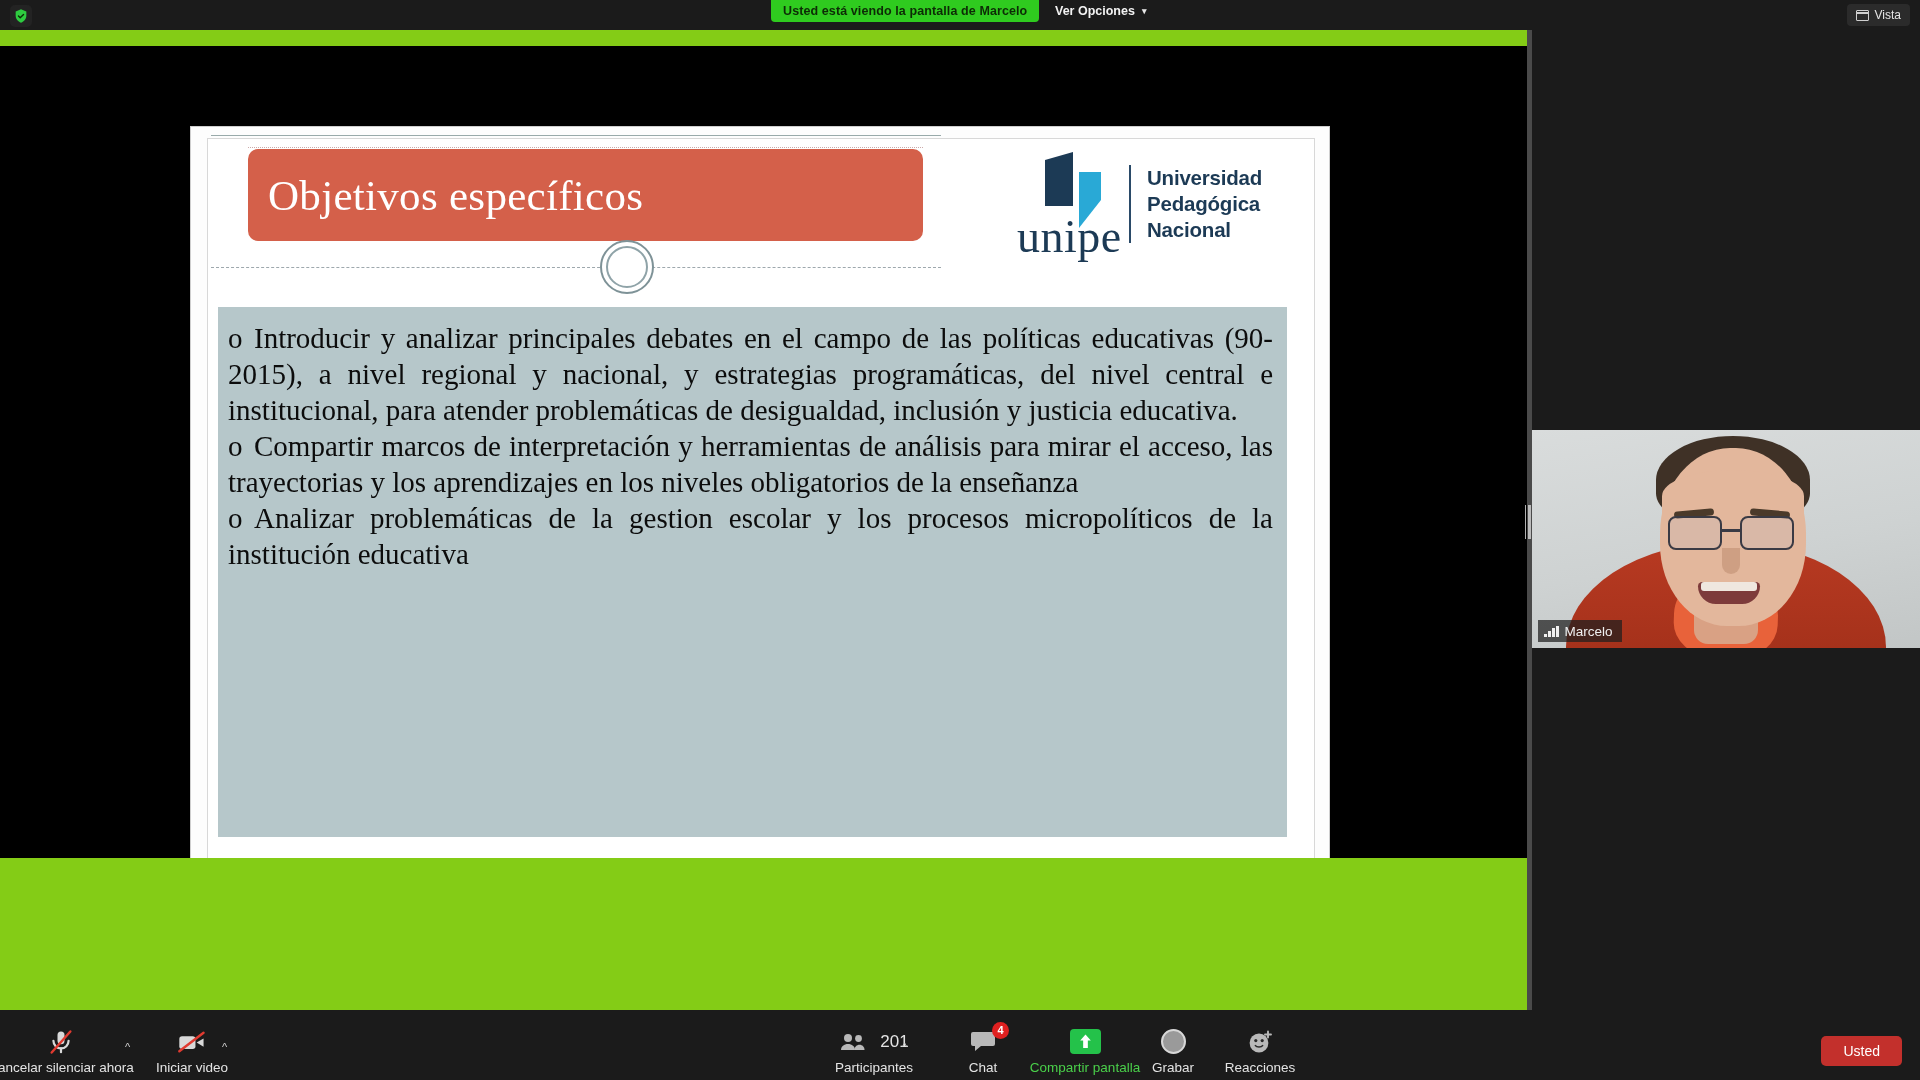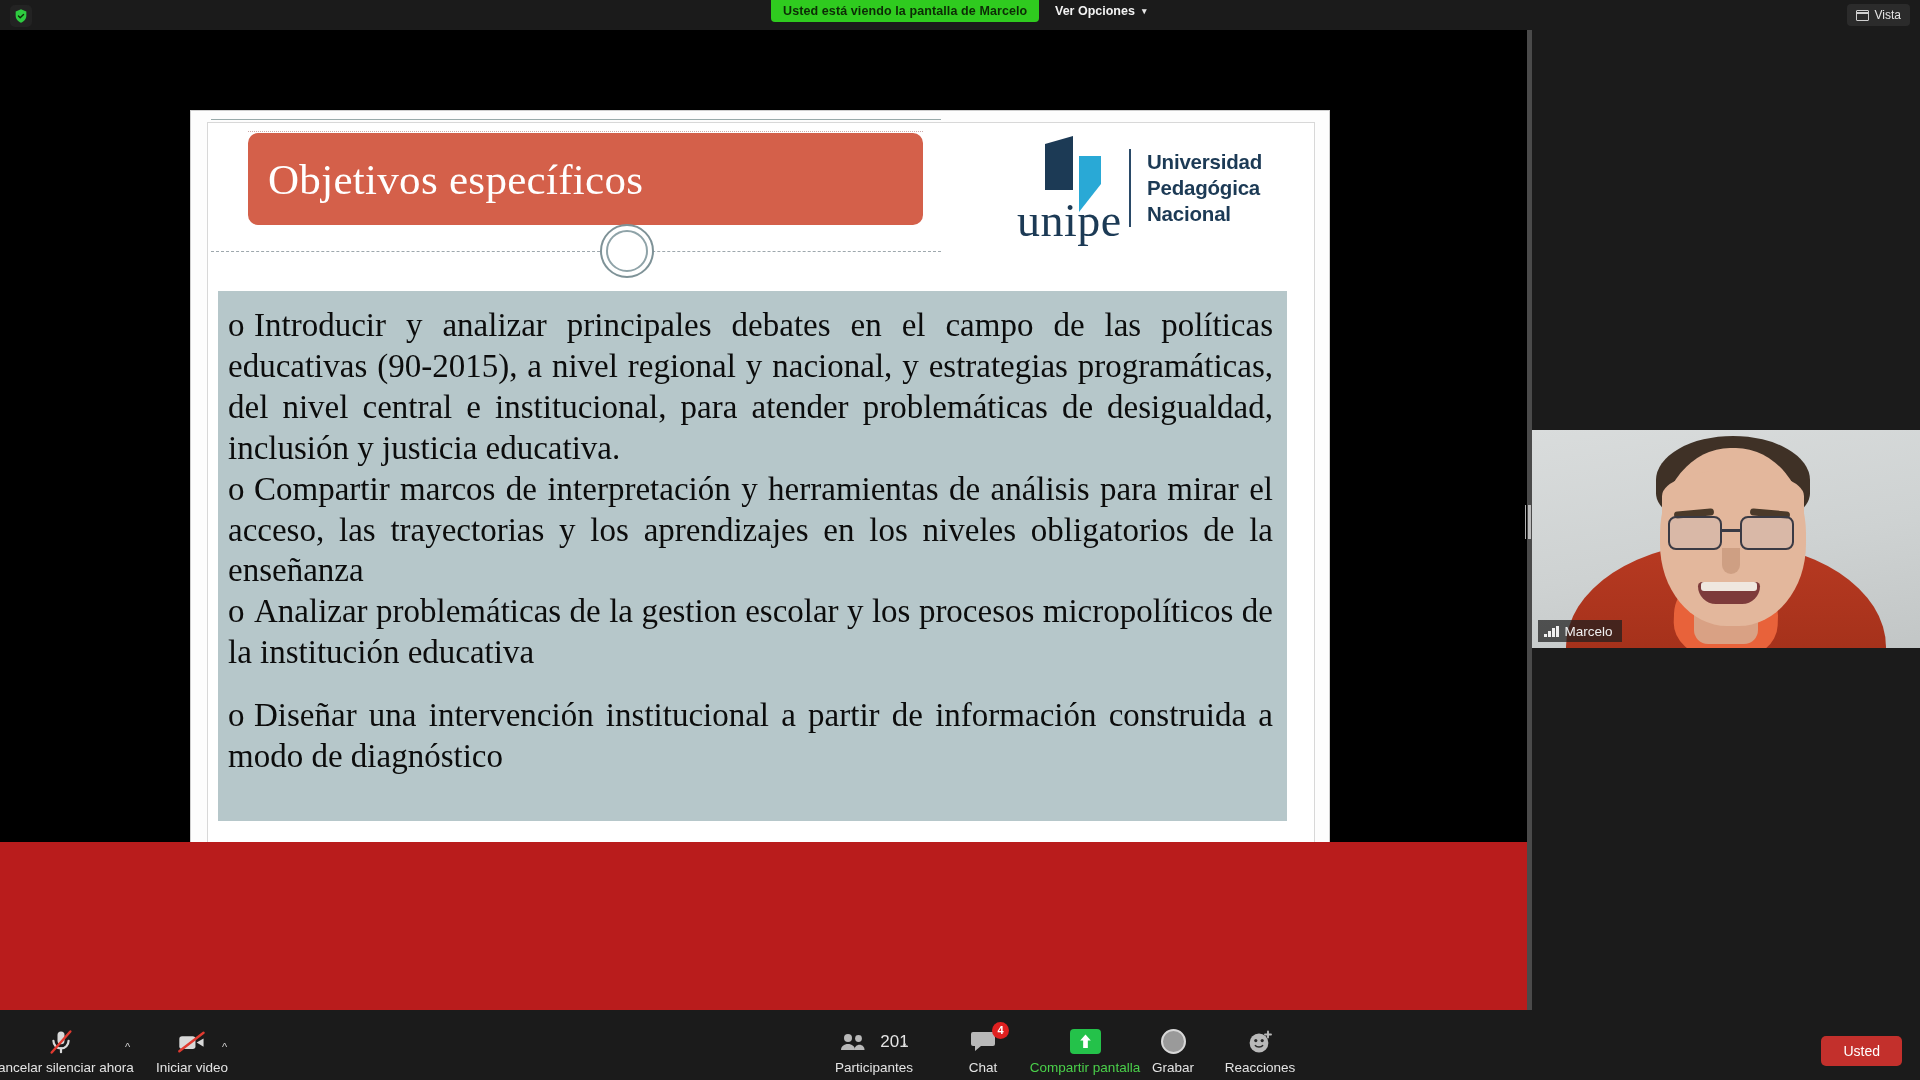--- a/index.html
+++ b/index.html
@@ -2,41 +2,41 @@
 <html><head>
 <meta charset="utf-8">
 <style>
   * { margin:0; padding:0; box-sizing:border-box; }
   html,body {
     width:1920px; height:1080px; overflow:hidden;
     background:#1b1b1b;
     font-family:"Liberation Sans", sans-serif;
     -webkit-font-smoothing:antialiased;
   }
-  #app { position:relative; width:1920px; height:1080px; background:#b91c1c;border-radius:29px; }
+  #app { position:relative; width:1920px; height:1080px; background:#84cc16;border-radius:29px; }
 
   
   .topbar{ position:absolute; left:0; top:0; width:1920px; height:30px; background:#1b1b1b; z-index:40;}
   .shield{ position:absolute; left:10px; top:5px; width:22px; height:22px; border-radius:5px;
            background:#232323; display:flex; align-items:center; justify-content:center;}
   .shield svg{ display:block; }
   .sharebanner{ position:absolute; left:771px; top:0px; height:22px; background:#2fcb1f; border-radius:0 0 4px 4px;
                 display:flex; align-items:center; padding:0 12px; color:#0d2b06; font-size:12.5px; font-weight:700;
                 letter-spacing:.1px; white-space:nowrap;}
   .veropts{ position:absolute; left:1045px; top:0px; height:22px; display:flex; align-items:center; gap:7px;
             padding:0 10px; color:#f2f2f2; font-size:12.5px; font-weight:700; white-space:nowrap;}
   .veropts .chev{ font-size:9px; opacity:.95; }
   .vista{ position:absolute; right:10px; top:4px; height:22px; display:flex; align-items:center; gap:6px;
           padding:0 9px; border-radius:4px; background:#2b2b2b; color:#e6e6e6; font-size:12px; white-space:nowrap;}
   .vista .vicon{ display:inline-block; width:13px; height:11px; position:relative;}
   .vista .vicon::before{content:"";position:absolute;inset:0;border:1.5px solid #cfcfcf;border-radius:1px;}
   .vista .vicon::after{content:"";position:absolute;left:0;right:0;top:2.5px;height:1.5px;background:#cfcfcf;}
 
   
-  .stage{ position:absolute; left:0; top:30px; width:1527px; height:812px; background:#000; overflow:hidden;}
+  .stage{ position:absolute; left:0; top:46px; width:1527px; height:812px; background:#000; overflow:hidden;}
   .stage-inner{ position:absolute; left:6px; top:80px; width:1521px; height:786px; background:#000;}
 
   .slide{ position:absolute; left:190px; top:80px; width:1140px; height:886px; background:#fdfdfd;
           border:1px solid #cfcfcf; }
   .slide-frame{ position:absolute; left:16px; top:11px; right:14px; bottom:8px; border:1px solid #d8d8d8; background:#fff;}
 
   .title-band{ position:absolute; left:57px; top:22px; width:675px; height:92px; background:#d4604a;
                border-radius:10px; display:flex; align-items:center; padding-left:20px;}
   .title-band span{ font-family:"Liberation Serif", serif; color:#fff; font-size:43px; letter-spacing:.3px; }
   .title-dashtop{ position:absolute; left:57px; top:20px; width:675px; height:0; border-top:1px dotted #caa; }
@@ -48,21 +48,21 @@
 
   .logo{ position:absolute; right:14px; top:22px; width:300px; height:110px; display:flex; align-items:center;}
   .logo-mark{ position:relative; width:110px; height:108px; flex:0 0 110px;}
   .logo-word{ position:absolute; left:2px; bottom:-2px; font-family:"Liberation Serif", serif;
               font-size:46px; color:#1c3a55; letter-spacing:.5px; line-height:1;}
   .logo-div{ width:2px; height:78px; background:#2a4a68; margin:0 16px 0 4px; flex:0 0 2px;}
   .logo-txt{ color:#1c3a55; font-size:20.5px; font-weight:700; line-height:1.27; letter-spacing:-.2px;}
 
   .content-box{ position:absolute; left:27px; top:180px; right:42px; height:530px; background:#b6c7ca;
                 padding:14px 14px 10px 10px; }
-  .content-box p{ font-family:"Liberation Serif", serif; font-size:33px; color:#0c0c0c;
+  .content-box p{ font-family:"Liberation Serif", serif; font-size:29px; color:#0c0c0c;
                   line-height:1.24; text-align:justify; margin:0; }
   .content-box p.gap{ margin-top:22px; }
   .bullet{ display:inline-block; width:26px; }
 
   .slide-footer{ position:absolute; left:16px; right:14px; bottom:8px; height:46px; background:#8aacaa;}
   .slide-botrule{ position:absolute; left:16px; right:14px; bottom:4px; border-bottom:2px solid #555;}
 
   
   .divider{ position:absolute; left:1527px; top:30px; width:5px; height:980px; background:#4a4a4a; z-index:30;}
   .divider .grip{ position:absolute; left:1px; top:475px; width:3px; height:34px; background:#cfcfcf; opacity:.85;}
@@ -170,21 +170,20 @@
           <div>Universidad</div>
           <div>Pedagógica</div>
           <div>Nacional</div>
         </div>
       </div>
 
       <div class="content-box">
         <p><span class="bullet">o</span><span>Introducir y analizar  principales  debates en el campo de  las políticas educativas (90-2015), a nivel regional y nacional,  y estrategias programáticas, del nivel central e institucional, para atender problemáticas de desigualdad, inclusión y justicia educativa.</span></p>
         <p><span class="bullet">o</span><span>Compartir marcos de interpretación y herramientas de análisis para mirar el acceso, las trayectorias y los aprendizajes en los niveles obligatorios de la enseñanza</span></p>
         <p><span class="bullet">o</span><span>Analizar problemáticas de la gestion escolar y los procesos micropolíticos de la institución educativa</span></p>
-        <p class="gap"><span class="bullet">o</span><span>Diseñar una intervención institucional a partir de información construida a modo de diagnóstico</span></p>
       </div>
 
       <div class="slide-footer"></div>
       <div class="slide-botrule"></div>
     </div>
   </div>
 
   <div class="divider">
     <div class="grip"></div>
   </div>

